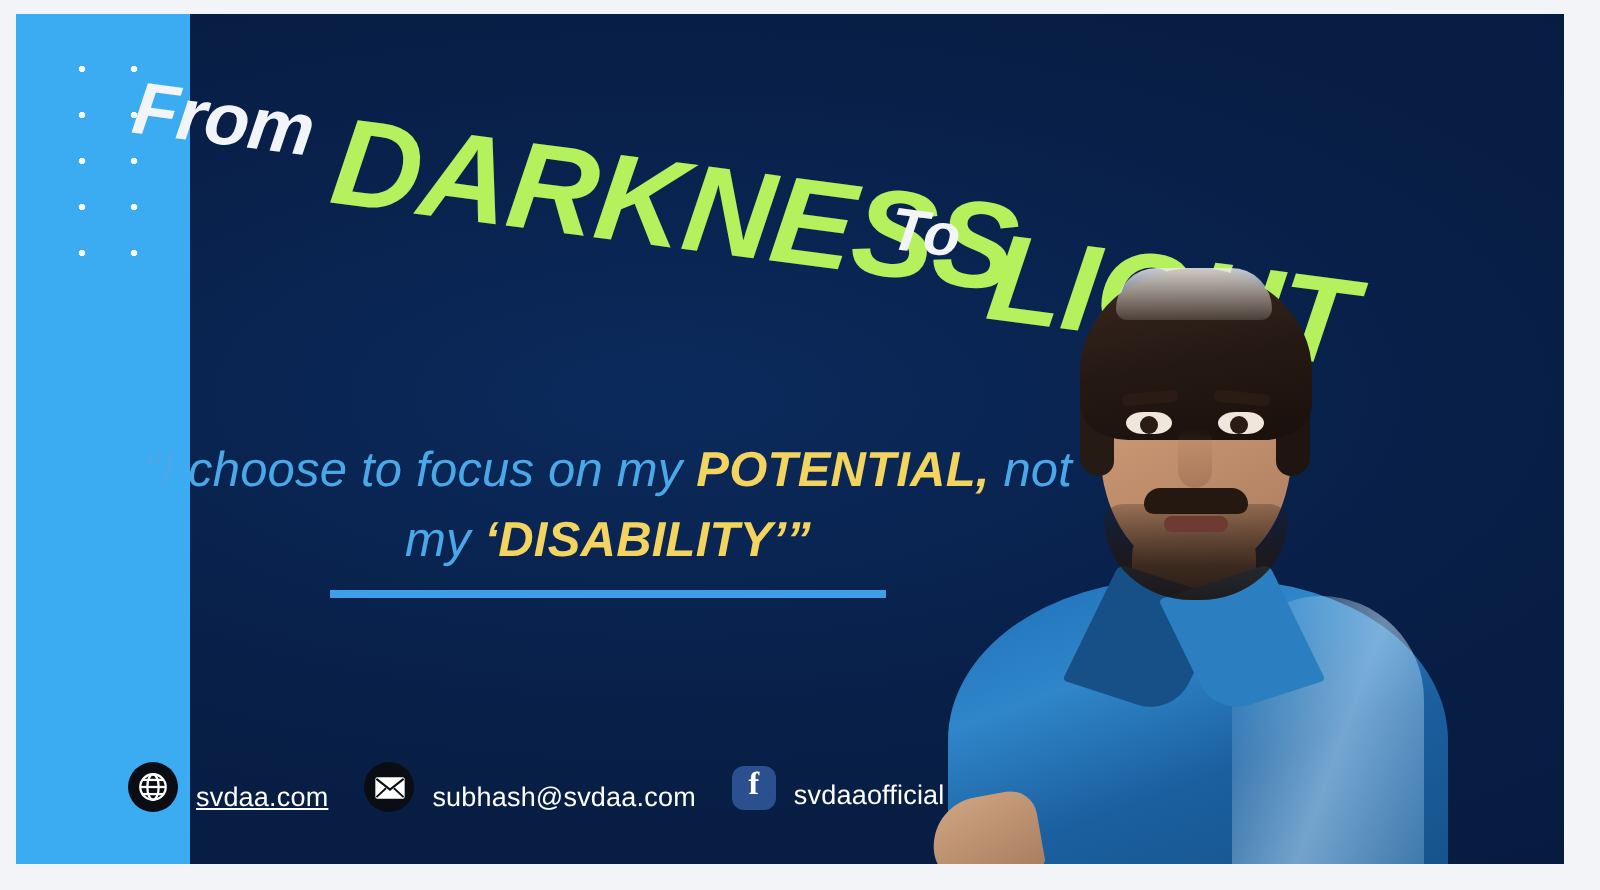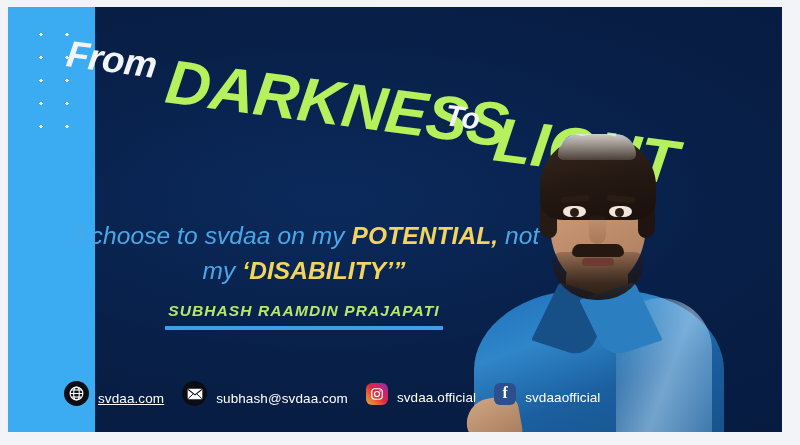--- a/index.html
+++ b/index.html
@@ -357,23 +357,22 @@
       <div class="ph ph-pupil" id="ph-pupil-r"></div>
       <div class="ph" id="ph-nose"></div>
       <div class="ph" id="ph-beard"></div>
       <div class="ph" id="ph-moustache"></div>
       <div class="ph" id="ph-mouth"></div>
       <div class="ph" id="ph-hand"></div>
     </div>
 
     <div id="quote-block">
       <div id="quote-text">
-        <span>“I choose to svdaa on my </span><span class="hi">POTENTIAL,</span><span> not my </span><span class="hi">‘DISABILITY’”</span>
+        <span>“I choose to focus on my </span><span class="hi">POTENTIAL,</span><span> not my </span><span class="hi">‘DISABILITY’”</span>
       </div>
-      <div id="author-name">SUBHASH RAAMDIN PRAJAPATI</div>
       <div id="author-rule"></div>
     </div>
 
     <div id="contact-bar">
 
       <div class="contact-item">
         <span class="icon-circle">
           <svg width="17" height="17" viewBox="0 0 24 24" fill="none" stroke="#ffffff" stroke-width="1.6">
             <circle cx="12" cy="12" r="9"></circle>
             <ellipse cx="12" cy="12" rx="4" ry="9"></ellipse>
@@ -389,30 +388,20 @@
         <span class="icon-circle">
           <svg width="16" height="16" viewBox="0 0 24 18">
             <rect x="1" y="1" width="22" height="16" rx="1.5" fill="#ffffff"></rect>
             <path d="M1.8 2.2 L12 10.2 L22.2 2.2" fill="none" stroke="#0a0d14" stroke-width="1.6"></path>
             <path d="M1.8 15.8 L9 9.2 M22.2 15.8 L15 9.2" fill="none" stroke="#0a0d14" stroke-width="1.4"></path>
           </svg>
         </span>
         <span class="contact-label">subhash@svdaa.com</span>
       </div>
 
-      <div class="contact-item">
-        <span class="icon-sq" id="instagram-icon">
-          <svg width="14" height="14" viewBox="0 0 24 24" fill="none" stroke="#ffffff" stroke-width="2">
-            <rect x="3" y="3" width="18" height="18" rx="5"></rect>
-            <circle cx="12" cy="12" r="4.3"></circle>
-            <circle cx="17.3" cy="6.7" r="1.2" fill="#ffffff" stroke="none"></circle>
-          </svg>
-        </span>
-        <span class="contact-label">svdaa.official</span>
-      </div>
 
       <div class="contact-item">
         <span class="icon-sq" id="facebook-icon">f</span>
         <span class="contact-label">svdaaofficial</span>
       </div>
 
     </div>
 
   </div>
 </div>

